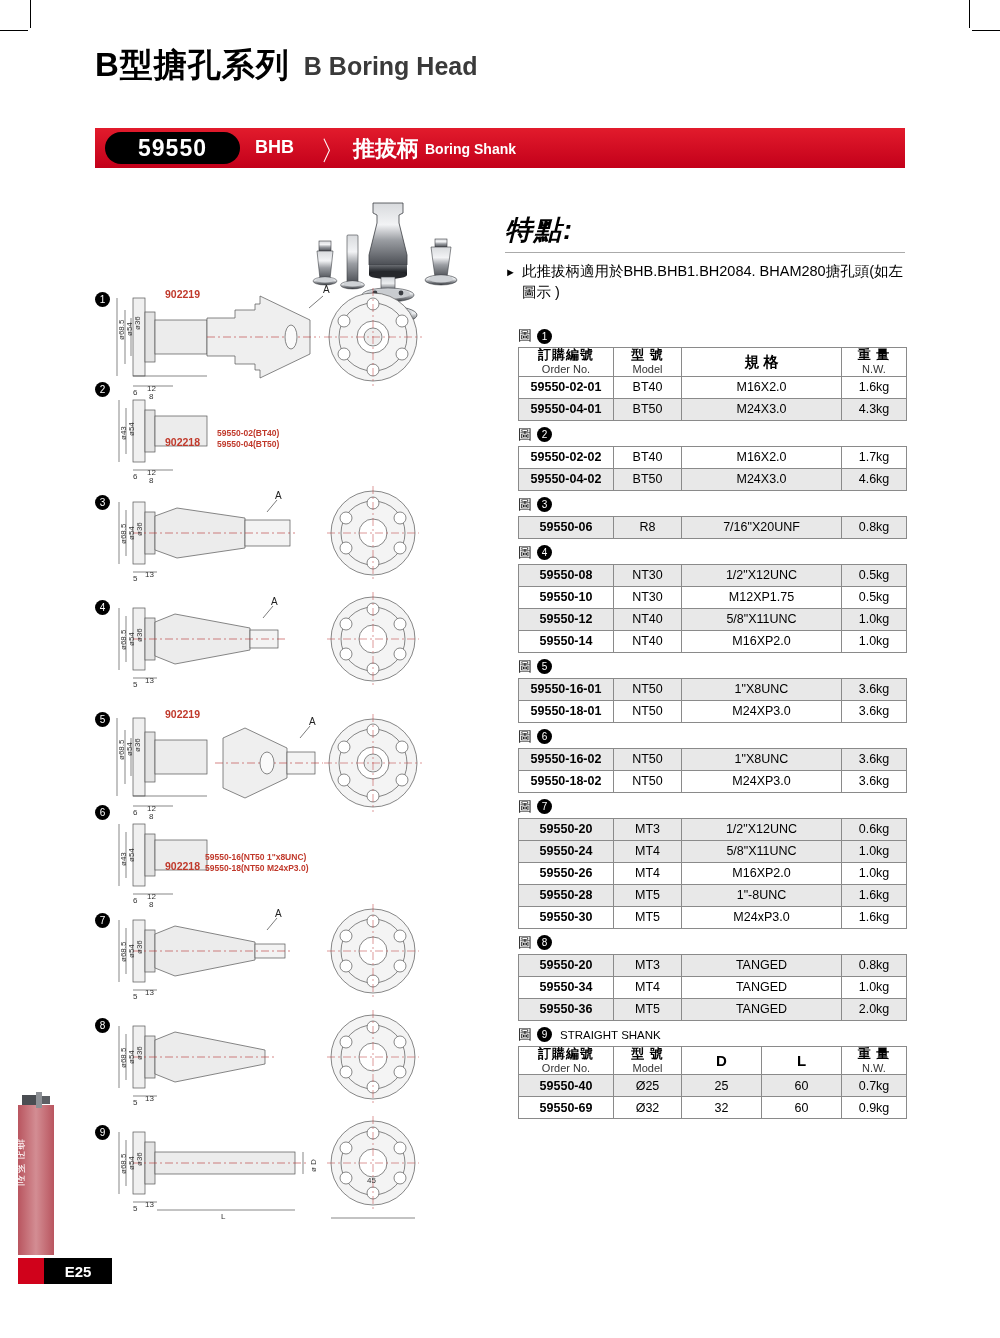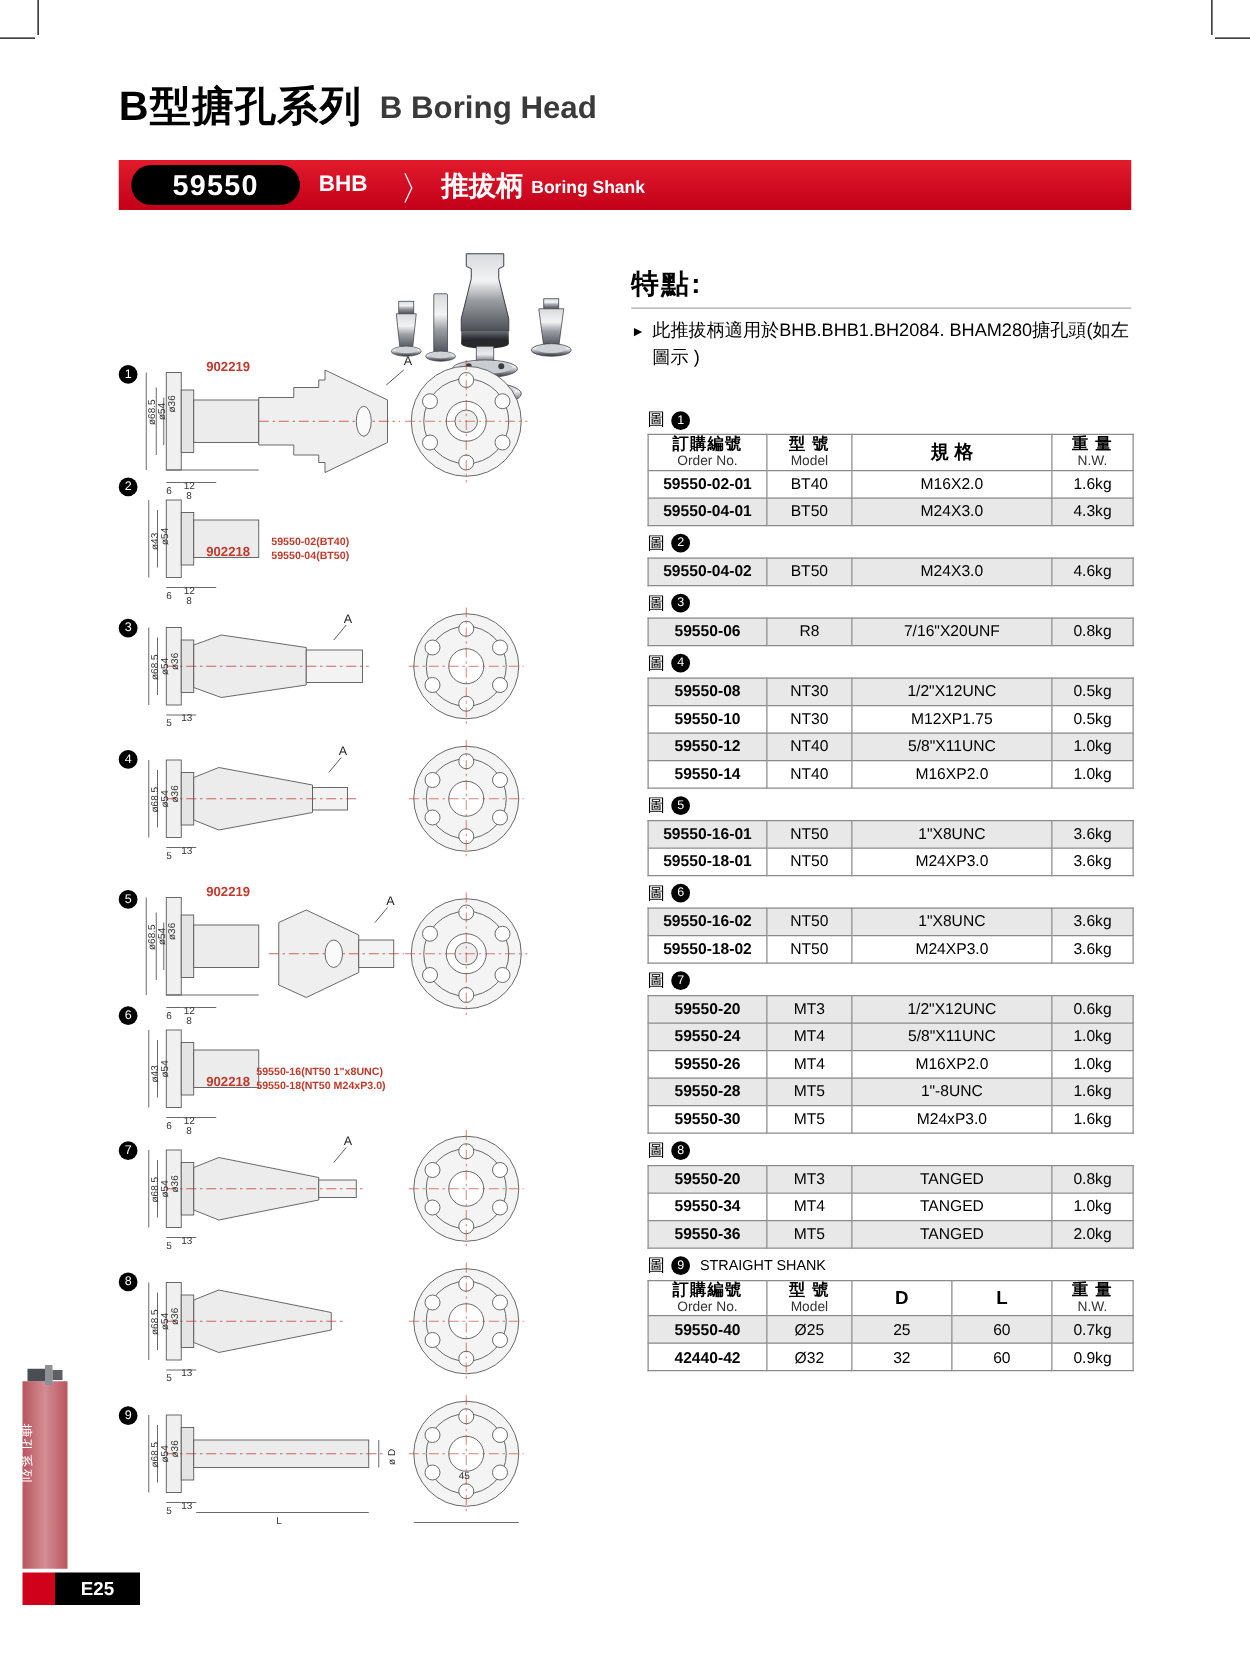--- a/index.html
+++ b/index.html
@@ -14,21 +14,21 @@
   .page { position:absolute; inset:0; }
 
   
   .crop { position:absolute; background:#000; }
   .crop.tl-h { left:0; top:30px; width:28px; height:1px; }
   .crop.tl-v { left:30px; top:0; width:1px; height:28px; }
   .crop.tr-v { right:30px; top:0; width:1px; height:28px; }
   .crop.tr-h { right:0; top:30px; width:28px; height:1px; }
 
   
-  .header { position:absolute; left:95px; top:68px; width:810px; }
+  .header { position:absolute; left:95px; top:48px; width:810px; }
   .title-row { display:flex; align-items:flex-end; gap:14px; }
   .title-cn { font-size:33px; font-weight:bold; letter-spacing:1px; line-height:1; }
   .title-en { font-size:25px; font-weight:bold; color:#3a3a3a; line-height:1; padding-bottom:2px; }
 
   .redbar {
     position:absolute; left:95px; top:128px; width:810px; height:40px;
     background:#d0021b;
     background:linear-gradient(180deg,#e21b2c 0%, #c3001a 100%);
   }
   .redbar .code {
@@ -37,21 +37,21 @@
     font-size:23px; font-weight:bold; letter-spacing:1px;
     display:flex; align-items:center; justify-content:center;
   }
   .redbar .bhb { position:absolute; left:160px; top:9px; font-size:18px; font-weight:bold; color:#fff; }
   .redbar .chev { position:absolute; left:225px; top:5px; font-size:27px; color:#fff; font-weight:300; }
   .redbar .sub-cn { position:absolute; left:258px; top:6px; font-size:22px; font-weight:bold; color:#fff; }
   .redbar .sub-en { position:absolute; left:330px; top:13px; font-size:14px; font-weight:bold; color:#fff; }
 
   
   .features { position:absolute; left:505px; top:212px; width:400px; }
-  .features .ft-title { font-size:22px; font-weight:bold; letter-spacing:2px; }
+  .features .ft-title { font-size:27px; font-weight:bold; letter-spacing:2px;font-style:italic; }
   .features .ft-rule { border-bottom:1px solid #aaa; margin-top:4px; margin-bottom:8px; }
   .features .ft-item { display:flex; gap:6px; font-size:14.5px; line-height:1.45; }
   .features .ft-tri { color:#000; font-size:11px; padding-top:4px; }
   .features .ft-text { flex:1; }
 
   
   .tables { position:absolute; left:518px; top:322px; width:388px; }
   .grp-label { display:flex; align-items:center; gap:5px; font-size:14px; margin:5px 0 2px 0; }
   .grp-label .cnum {
     width:15px; height:15px; border-radius:50%; background:#000; color:#fff;
@@ -264,20 +264,26 @@
       <span class="cnum">2</span>
     </div>
     <table class="spec">
       <colgroup>
           <col class="c-ord">
           <col class="c-mod">
           <col class="c-spec">
           <col class="c-nw">
         </colgroup>
       <tbody>
+          <tr>
+        <td class="ord">59550-02-02</td>
+        <td>BT40</td>
+        <td>M16X2.0</td>
+        <td>1.7kg</td>
+      </tr>
       <tr class="alt">
         <td class="ord">59550-04-02</td>
         <td>BT50</td>
         <td>M24X3.0</td>
         <td>4.6kg</td>
       </tr>
     </tbody>
       </table>
 
     <div class="grp-label">
@@ -507,21 +513,21 @@
         </th>
       </tr>
       <tr class="alt">
         <td class="ord">59550-40</td>
         <td>Ø25</td>
         <td>25</td>
         <td>60</td>
         <td>0.7kg</td>
       </tr>
       <tr>
-        <td class="ord">42440-42</td>
+        <td class="ord">59550-69</td>
         <td>Ø32</td>
         <td>32</td>
         <td>60</td>
         <td>0.9kg</td>
       </tr>
     </tbody>
       </table>
 
   </div>
 

